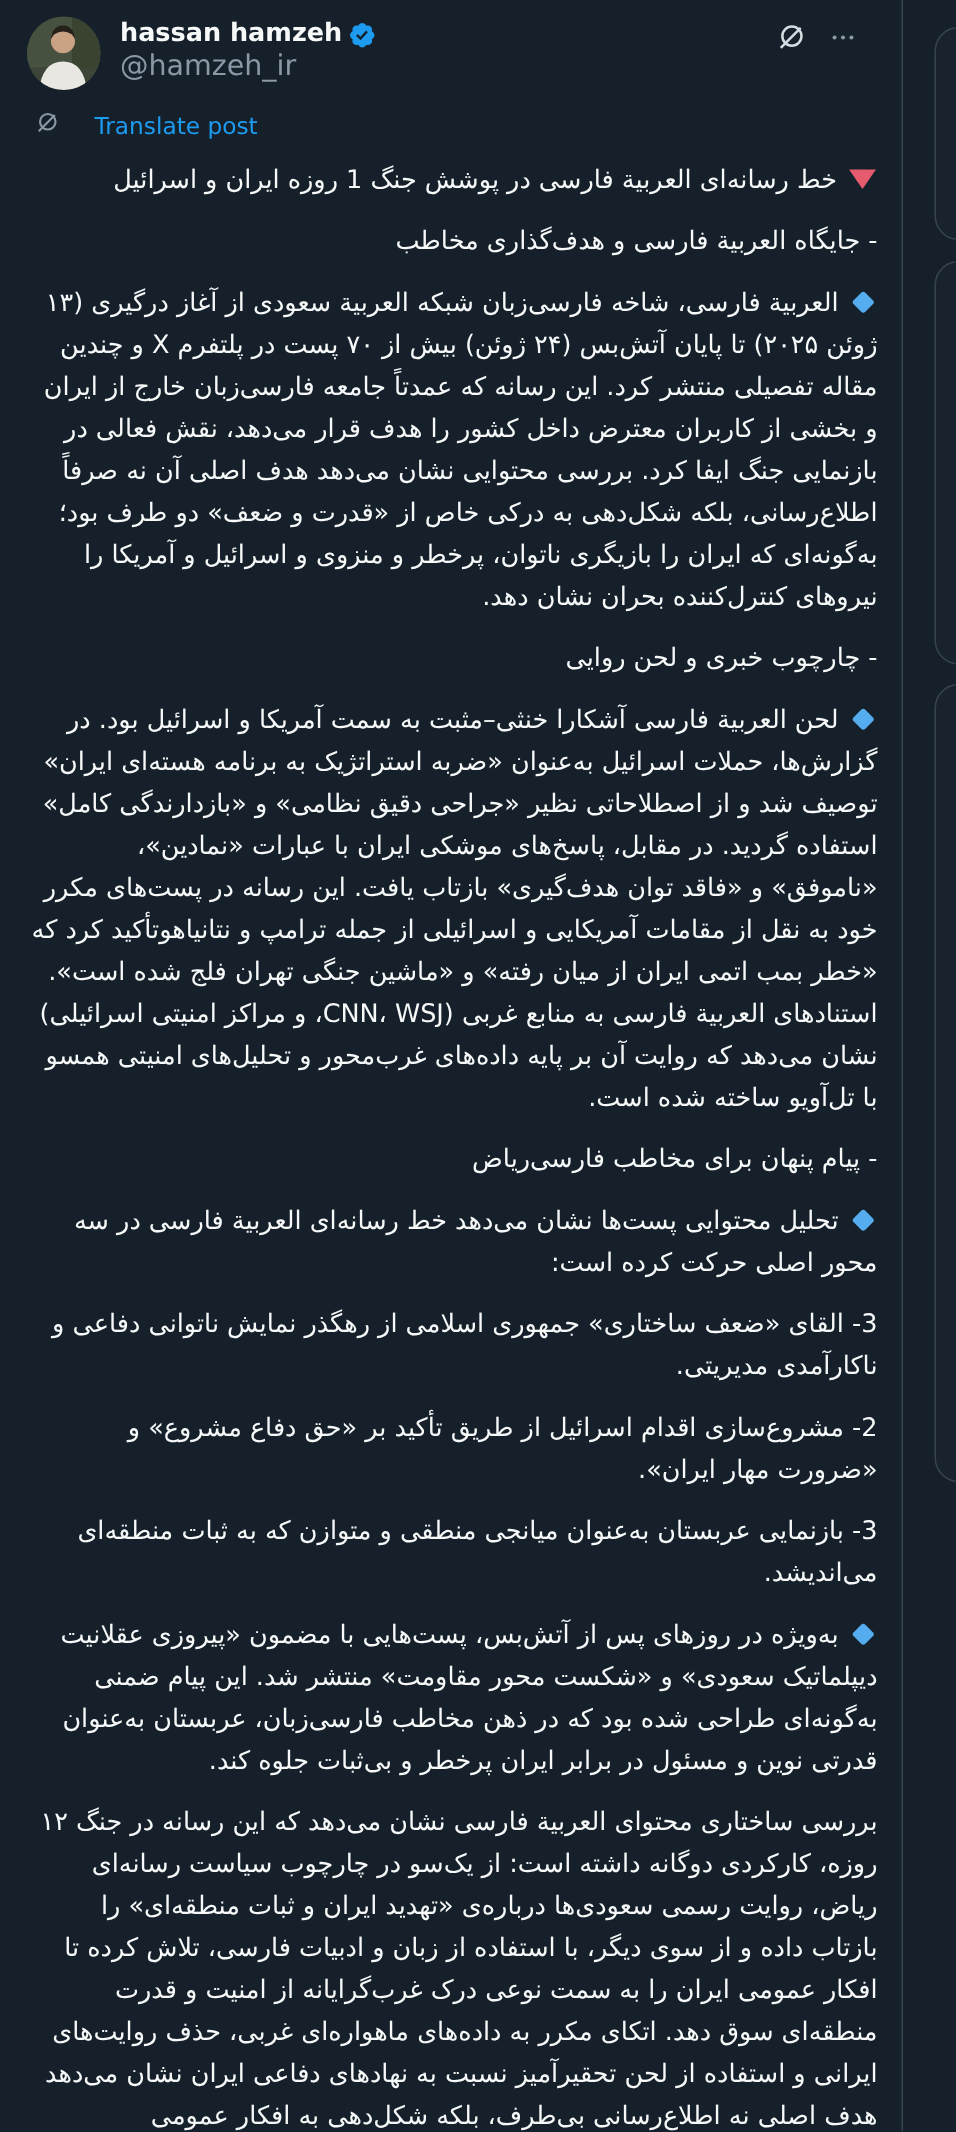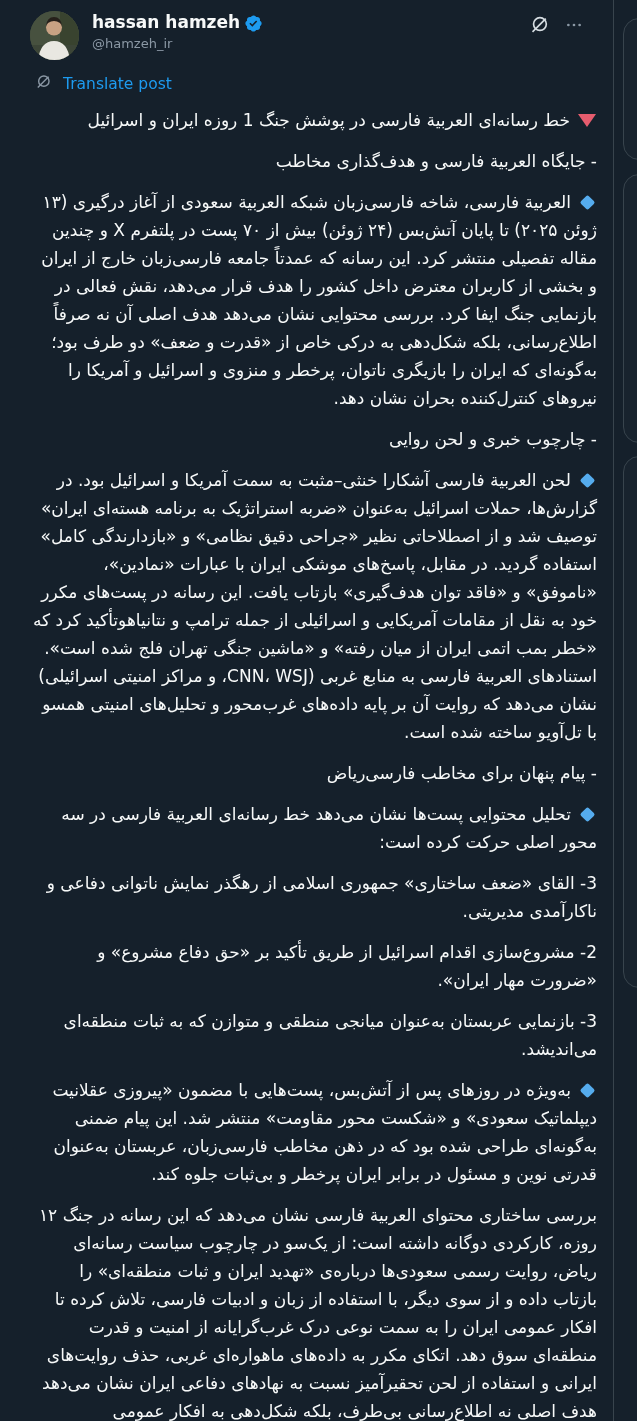--- a/index.html
+++ b/index.html
@@ -3,39 +3,39 @@
 <meta charset="utf-8">
 <style>
   html,body{margin:0;padding:0;}
   body{
     width:637px;height:1421px;position:relative;overflow:hidden;
     background:#15202b;
     font-family:"DejaVu Sans","Liberation Sans",sans-serif;
     -webkit-font-smoothing:antialiased;
   }
   .main{
-    position:absolute;left:16px;top:0;width:598px;height:1421px;
+    position:absolute;left:4px;top:0;width:598px;height:1421px;
     border-right:1px solid #38444d;box-sizing:border-box;
     padding:11px 16px 0 14px;
   }
   .header{display:flex;align-items:flex-start;}
   .avatar{
     width:49px;height:49px;border-radius:50%;overflow:hidden;flex:none;cursor:pointer;
     background:#46503f;
   }
   .avatar svg{display:block;}
   .id-block{margin-left:13px;flex:1;min-width:0;padding-top:1px;}
   .name-row{display:flex;align-items:center;gap:4px;}
   .name{font-weight:bold;font-size:17px;color:#f7f9f9;line-height:21px;cursor:pointer;}
   .badge{display:inline-flex;margin-top:1px;}
-  .handle{font-size:13px;color:#8b98a5;line-height:20px;margin-top:1px;cursor:pointer;}
+  .handle{font-size:19px;color:#8b98a5;line-height:20px;margin-top:1px;cursor:pointer;}
   .top-actions{display:flex;align-items:center;gap:15px;padding-top:3px;margin-right:14px;}
   .top-actions span{display:inline-flex;cursor:pointer;}
   .translate{
-    display:flex;align-items:center;gap:11px;
+    display:flex;align-items:center;gap:23px;
     margin:13px 0 0 5px;cursor:pointer;width:max-content;
   }
   .translate-label{color:#1d9bf0;font-size:15.5px;line-height:20px;}
   .post{
     direction:rtl;text-align:right;unicode-bidi:plaintext;
     color:#f7f9f9;font-size:17px;line-height:28px;
     margin-top:12px;padding-left:2px;
   }
   .post p{margin:0 0 13px 0;}
   .tri{

